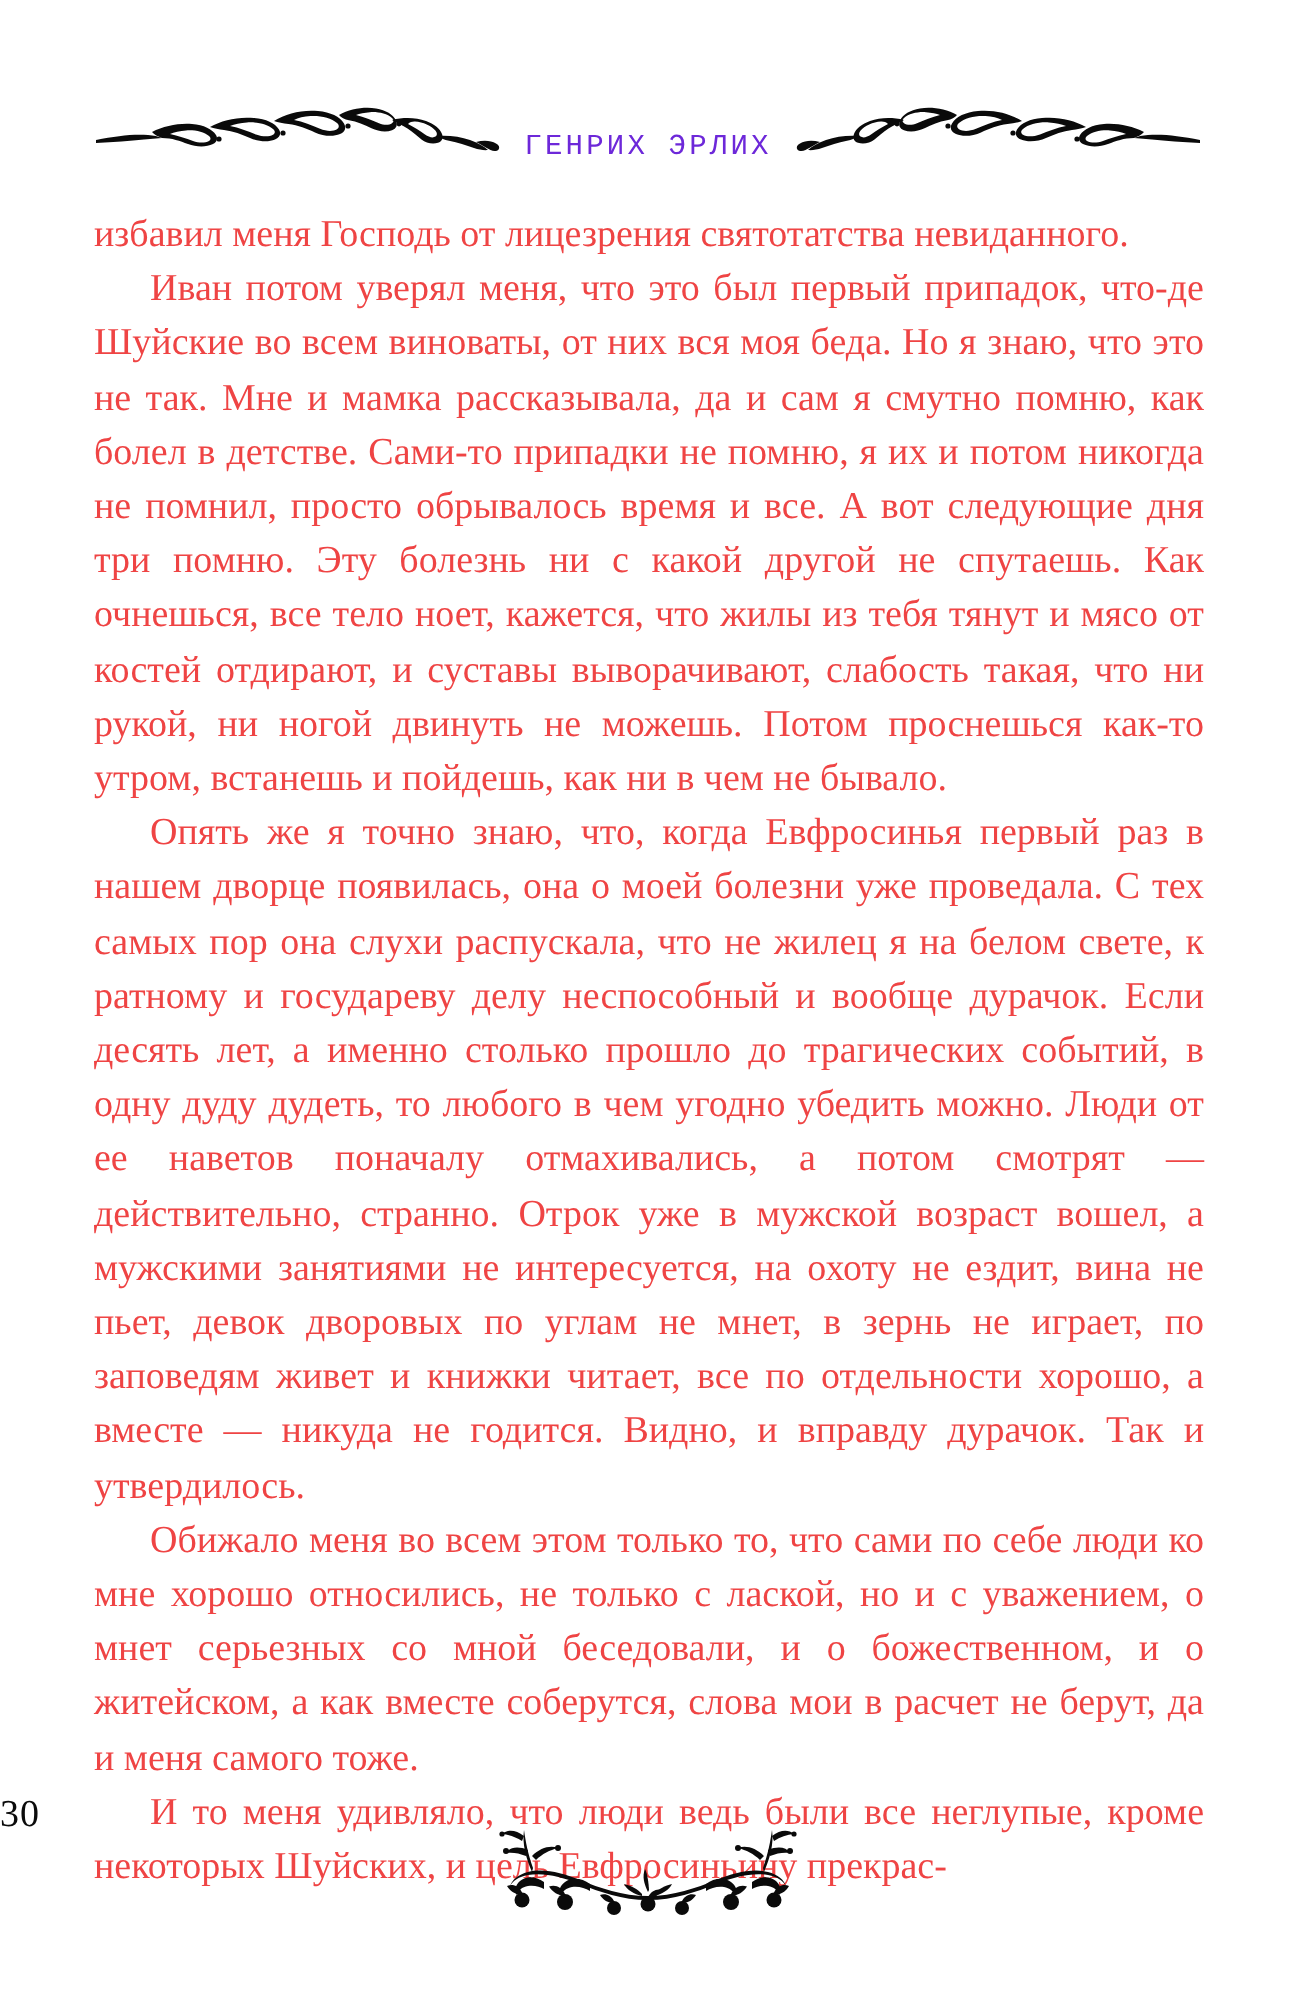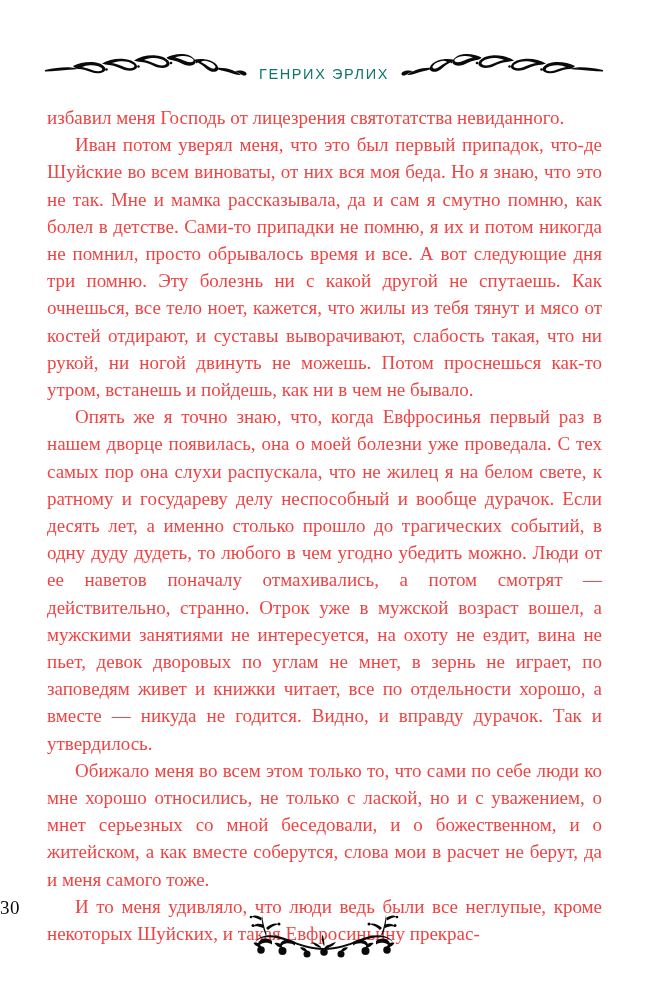--- a/index.html
+++ b/index.html
@@ -37,27 +37,27 @@
   }
   .head-orn {
     display: block;
     width: 205px;
     height: 34px;
     flex: 0 0 auto;
   }
   .head-orn.right { transform: scaleX(-1); }
   .head-title {
     flex: 0 0 auto;
-    font-family: Liberation Sans, sans-serif;
+    font-family: Liberation Mono, monospace;
     font-size: 14.5px;
     letter-spacing: 1.6px;
     text-transform: uppercase;
     white-space: nowrap;
     padding: 0 11px;
-    color: #0f766e;
+    color: #6d28d9;
     line-height: 1;
     margin-top: 19px;
   }
 
   
   .body-text {
     position: absolute;
     left: 47px;
     top: 104px;
     width: 555px;
@@ -147,21 +147,21 @@
         <circle cx="307" cy="28" r="2.4"></circle>
       </g>
     </svg>
   </div>
 
   <div class="body-text">
     <p class="first">избавил меня Господь от лицезрения святотатства невиданного.</p>
     <p>Иван потом уверял меня, что это был первый припадок, что-де Шуйские во всем виноваты, от них вся моя беда. Но я знаю, что это не так. Мне и мамка рассказывала, да и сам я смутно помню, как болел в детстве. Сами-то припадки не помню, я их и потом никогда не помнил, просто обрывалось время и все. А вот следующие дня три помню. Эту болезнь ни с какой другой не спутаешь. Как очнешься, все тело ноет, кажется, что жилы из тебя тянут и мясо от костей отдирают, и суставы выворачивают, слабость такая, что ни рукой, ни ногой двинуть не можешь. Потом проснешься как-то утром, встанешь и пойдешь, как ни в чем не бывало.</p>
     <p>Опять же я точно знаю, что, когда Евфросинья первый раз в нашем дворце появилась, она о моей болезни уже проведала. С тех самых пор она слухи распускала, что не жилец я на белом свете, к ратному и государеву делу неспособный и вообще дурачок. Если десять лет, а именно столько прошло до трагических событий, в одну дуду дудеть, то любого в чем угодно убедить можно. Люди от ее наветов поначалу отмахивались, а потом смотрят — действительно, странно. Отрок уже в мужской возраст вошел, а мужскими занятиями не интересуется, на охоту не ездит, вина не пьет, девок дворовых по углам не мнет, в зернь не играет, по заповедям живет и книжки читает, все по отдельности хорошо, а вместе — никуда не годится. Видно, и вправду дурачок. Так и утвердилось.</p>
     <p>Обижало меня во всем этом только то, что сами по себе люди ко мне хорошо относились, не только с лаской, но и с уважением, о мнет серьезных со мной беседовали, и о божественном, и о житейском, а как вместе соберутся, слова мои в расчет не берут, да и меня самого тоже.</p>
-    <p>И то меня удивляло, что люди ведь были все неглупые, кроме некоторых Шуйских, и такая Евфросиньину прекрас-</p>
+    <p>И то меня удивляло, что люди ведь были все неглупые, кроме некоторых Шуйских, и цель Евфросиньину прекрас-</p>
   </div>
 
   <div class="footer">
 
     <svg class="foot-orn" viewBox="0 0 372 148" aria-hidden="true">
       <g fill="#0a0a0a">
 
         <path d="M186 112 C160 112 138 104 118 96 C100 89 82 84 66 88 C56 90.5 50 96 48 102 C50.5 97 57 92.5 66 91 C82 88.4 100 93 118 100 C138 108 160 116 186 116 C212 116 234 108 254 100 C272 93 290 88.4 306 91 C315 92.5 321.5 97 324 102 C322 96 316 90.5 306 88 C290 84 272 89 254 96 C234 104 212 112 186 112 Z"></path>
 
         <path d="M186 108 C182 100 180 92 183 85 C185.5 90 186.5 98 187 106 Z"></path>

